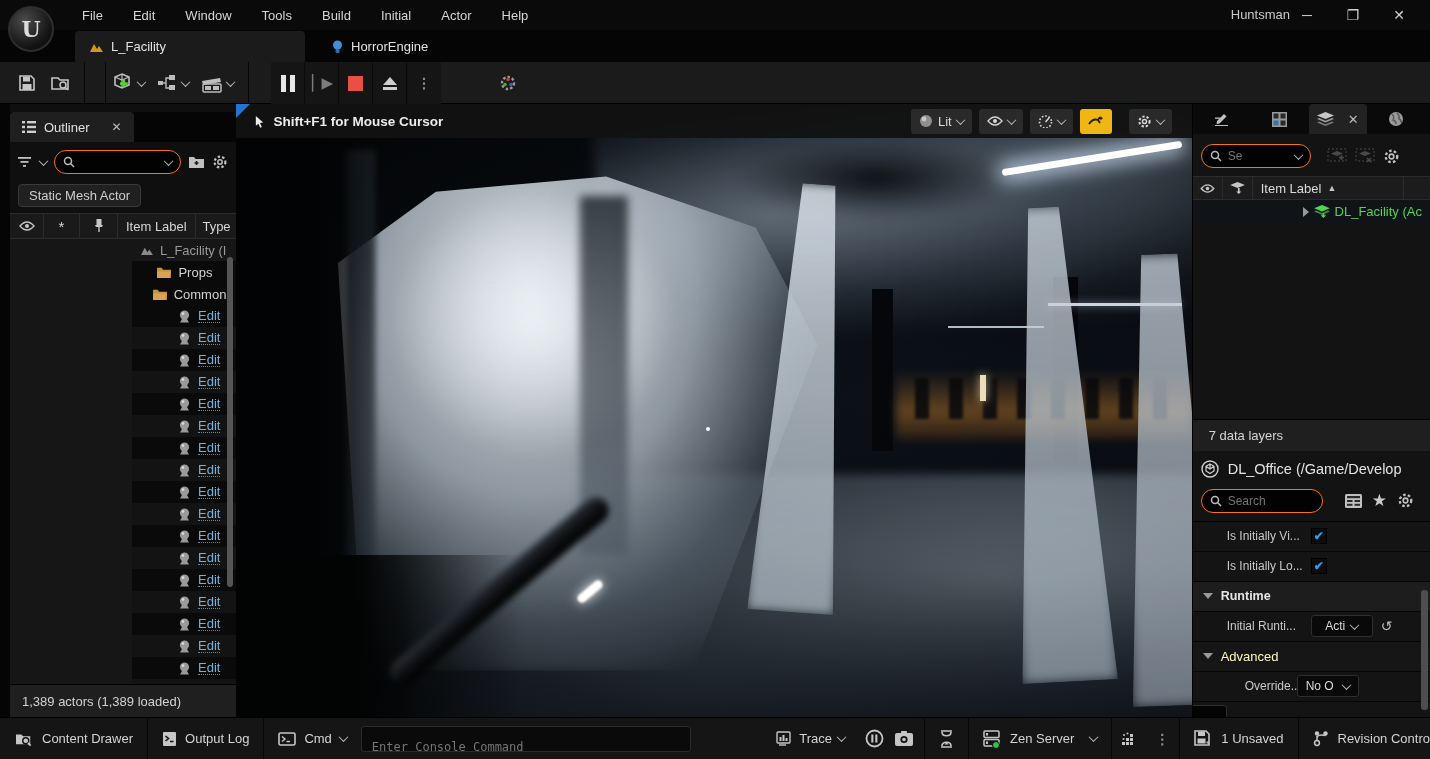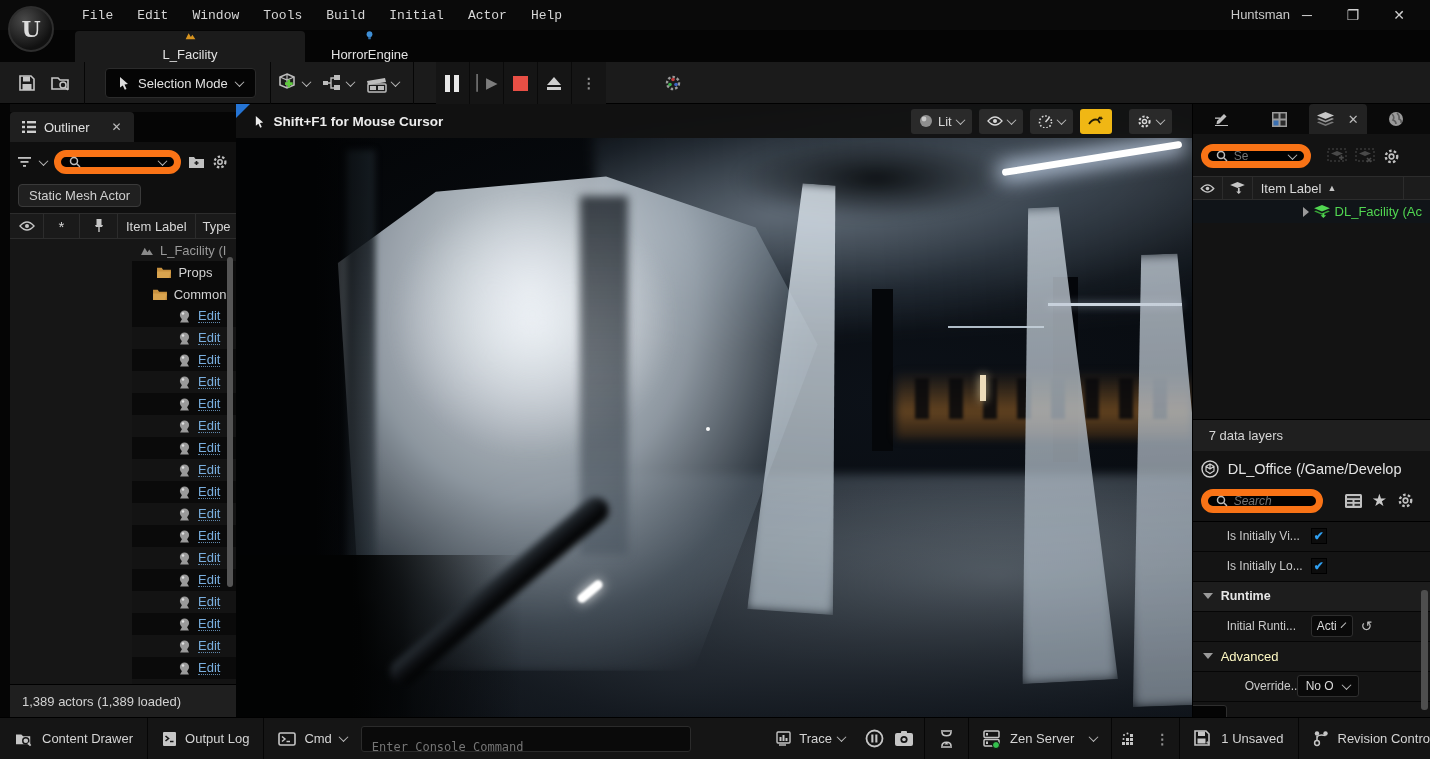--- a/index.html
+++ b/index.html
@@ -5,29 +5,29 @@
   * { margin:0; padding:0; box-sizing:border-box; }
   html,body { background:#000; }
   body { font-family:"Liberation Sans", sans-serif; font-size:13px; color:#cfcfcf; }
   #app { position:relative; width:1430px; height:759px; background:#0b0b0b; overflow:hidden; display:flex; flex-direction:column; }
 
   
   .titlebar { height:30px; background:#0a0a0a; display:flex; align-items:center; position:relative; z-index:5; }
   .ue-logo { position:absolute; left:8px; top:6px; width:46px; height:46px; border-radius:50%;
              background:radial-gradient(circle at 35% 30%, #4a4a4a, #111 70%); border:2px solid #2e2e2e;
              display:flex; align-items:center; justify-content:center; color:#dcdcdc; font-weight:bold; font-size:22px; z-index:9; font-family:"DejaVu Serif", serif;}
-  .menus { display:flex; margin-left:70px;font-family:Liberation Mono, monospace; }
+  .menus { display:flex; gap:6px; margin-left:70px; }
   .menu-item { padding:4px 12px; color:#d6d6d6; cursor:default; }
   .win-title { position:absolute; right:140px; top:7px; color:#c8c8c8; }
   .win-btns { position:absolute; right:8px; top:0; display:flex; }
   .win-btn { width:46px; height:30px; display:flex; align-items:center; justify-content:center; color:#cfcfcf; font-size:14px; }
 
   
   .tabrow { height:32px; background:#050505; display:flex; align-items:flex-end; padding-left:75px; }
-  .tab { display:flex; align-items:center; gap:7px; padding:0 14px; height:31px;flex-direction:column; }
+  .tab { display:flex; align-items:center; gap:7px; padding:0 14px; height:31px; }
   .tab.active { background:#1b1b1b; width:230px; border-radius:4px 4px 0 0; }
   .tab-label { color:#e2e2e2; }
   .asset-tab { margin-left:12px; }
 
   
   .toolbar { height:42px; background:#1b1b1b; display:flex; align-items:center; box-shadow:inset 0 -1px 0 #000; }
   .tbtn { display:flex; align-items:center; justify-content:center; min-width:34px; height:34px; color:#c6c6c6; }
   .tsep { width:1px; height:42px; background:#060606; margin:0 6px; }
   .mode-pill { display:flex; align-items:center; gap:8px; background:#050505; border:1px solid #2b2b2b; border-radius:4px; height:30px; padding:0 12px; margin-left:14px; color:#e0e0e0; }
   .chev { width:7px; height:7px; border-right:1.6px solid #b8b8b8; border-bottom:1.6px solid #b8b8b8; transform:rotate(45deg) translate(-1px,-1px); display:inline-block; }
@@ -43,21 +43,21 @@
 
   
   .main { flex:1; display:flex; min-height:0; background:#050505; }
 
   
   .left { width:228px; display:flex; flex-direction:column; background:#0f0f0f; padding-top:8px;margin-left:10px; }
   .panel-tabbar { height:30px; display:flex; background:#050505; }
   .panel-tab { display:flex; align-items:center; gap:8px; background:#1f1f1f; padding:0 12px; border-radius:4px 4px 0 0; color:#e0e0e0; }
   .panel-tab .close { color:#bdbdbd; margin-left:14px; font-size:12px; }
   .out-toolbar { display:flex; align-items:center; gap:7px; padding:8px 8px; }
-  .search-pill { flex:1; display:flex; align-items:center; gap:6px; background:#020202; border:7px solid #f97316; border-radius:12px; height:24px; padding:0 8px; }
+  .search-pill { flex:1; display:flex; align-items:center; gap:6px; background:#020202; border:1px solid #f97316; border-radius:12px; height:24px; padding:0 8px; }
   .search-pill input { flex:1; min-width:10px; background:transparent; border:none; outline:none; color:#cfcfcf; font-size:12px; width:40px; }
   .badge { margin:2px 8px 6px; background:#202020; border:1px solid #3a3a3a; border-radius:4px; padding:3px 10px; display:inline-block; color:#cfcfcf; width:fit-content; }
   .out-header { display:flex; height:26px; background:#1a1a1a; border-top:1px solid #2c2c2c; border-bottom:1px solid #2c2c2c; align-items:center; color:#d6d6d6; }
   .oh-cell { display:flex; align-items:center; justify-content:center; height:100%; border-right:1px solid #2c2c2c; }
   .rows { flex:1; overflow:hidden; position:relative; background:#0a0a0a; }
   .orow { height:22px; display:flex; align-items:center; position:relative; }
   .stripe { position:absolute; left:0; top:0; bottom:0; width:122px; background:#161616; }
   .orow .content { position:relative; z-index:1; display:flex; align-items:center; gap:6px; margin-left:auto; padding-right:10px; }
   .orow.dim { background:#131313; }
   .edit-link { color:#79aede; border-bottom:1px dotted #5f88ad; line-height:13px; }
@@ -207,27 +207,20 @@
         </svg>
     </div>
     <div class="tbtn">
       <svg class="ic" width="20" height="18" viewBox="0 0 20 18">
           <path d="M1 4 h6 l2 2 h8 v9 H1 Z" fill="none" stroke="#c6c6c6" stroke-width="1.6"></path>
           <circle cx="12" cy="11" r="3" fill="none" stroke="#c6c6c6" stroke-width="1.5"></circle>
           <line x1="14.2" y1="13.2" x2="17" y2="16" stroke="#c6c6c6" stroke-width="1.5"></line>
         </svg>
     </div>
     <div class="tsep"></div>
-    <div class="mode-pill">
-      <svg class="ic" width="12" height="14" viewBox="0 0 12 14">
-          <path d="M2 1 L10 8 L6.5 8.5 L8.5 13 L6.8 13.7 L4.8 9.4 L2 11.5 Z" fill="#dcdcdc"></path>
-        </svg>
-      <span>Selection Mode</span>
-      <span class="chev"></span>
-    </div>
     <div class="tsep" style="margin-left:14px"></div>
     <div class="tbtn">
       <svg class="ic" width="22" height="20" viewBox="0 0 22 20">
           <path d="M9 1 L16 4 V12 L9 15 L2 12 V4 Z" fill="none" stroke="#bdbdbd" stroke-width="1.6"></path>
           <path d="M9 1 V15 M2 4 L9 7 L16 4" stroke="#bdbdbd" stroke-width="1.2" fill="none"></path>
           <path d="M13 11 h3 v-3 h3 v3 h3 v3 h-3 v3 h-3 v-3 h-3 Z" fill="#5fc93d" transform="translate(-4,0) scale(0.85)"></path>
         </svg>
       <span class="chev" style="margin-left:3px"></span>
     </div>
     <div class="tbtn" style="margin-left:10px">
@@ -763,21 +756,21 @@
             <path d="M9 4 L13 6.3 V11 L9 13.5 L5 11 V6.3 Z M9 4 V9 M5 6.3 L9 9 L13 6.3" fill="none" stroke="#cfcfcf" stroke-width="1.2"></path>
           </svg>
         <span style="white-space:nowrap; overflow:hidden">DL_Office (/Game/Develop</span>
       </div>
       <div class="det-search">
         <div class="search-pill" style="max-width:122px">
           <svg class="ic" width="12" height="12" viewBox="0 0 12 12">
               <circle cx="5" cy="5" r="3.5" fill="none" stroke="#bdbdbd" stroke-width="1.5"></circle>
               <line x1="7.8" y1="7.8" x2="11" y2="11" stroke="#bdbdbd" stroke-width="1.5"></line>
             </svg>
-          <input style="width: 60px; font-style: italic;" placeholder="Search">
+          <input style="width: 60px;" placeholder="Search">
         </div>
         <svg class="ic" style="margin-left:12px" width="17" height="14" viewBox="0 0 17 14">
             <rect x="0" y="0" width="17" height="14" rx="1.5" fill="#c0c0c0"></rect>
             <rect x="2" y="2" width="13" height="2.2" fill="#2a2a2a"></rect>
             <rect x="2" y="6" width="5.5" height="2" fill="#2a2a2a"></rect>
             <rect x="9.5" y="6" width="5.5" height="2" fill="#2a2a2a"></rect>
             <rect x="2" y="9.8" width="5.5" height="2" fill="#2a2a2a"></rect>
             <rect x="9.5" y="9.8" width="5.5" height="2" fill="#2a2a2a"></rect>
           </svg>
         <span style="color:#c9c9c9; font-size:17px">★</span>
@@ -795,21 +788,21 @@
         <div class="drow">
           <span class="dlabel">Is Initially Lo...</span>
           <span class="checkbox">✔</span>
         </div>
         <div class="drow cat">
           <span class="cat-arrow" style="margin-left:10px"></span>
           <span class="cat-label" style="padding-left:0; font-weight:bold; color:#e6e6e6">Runtime</span>
         </div>
         <div class="drow">
           <span class="dlabel">Initial Runti...</span>
-          <span class="vpill" style="width:42px; justify-content:flex-end">
+          <span class="vpill" style="width:62px; justify-content:center">
             <span>Acti</span>
             <span class="chev"></span>
           </span>
           <span class="reset-arrow">↺</span>
         </div>
         <div class="drow cat2">
           <span class="cat-arrow" style="margin-left:10px"></span>
           <span class="cat-label" style="padding-left:0; color:#fef9c3">Advanced</span>
         </div>
         <div class="drow">

